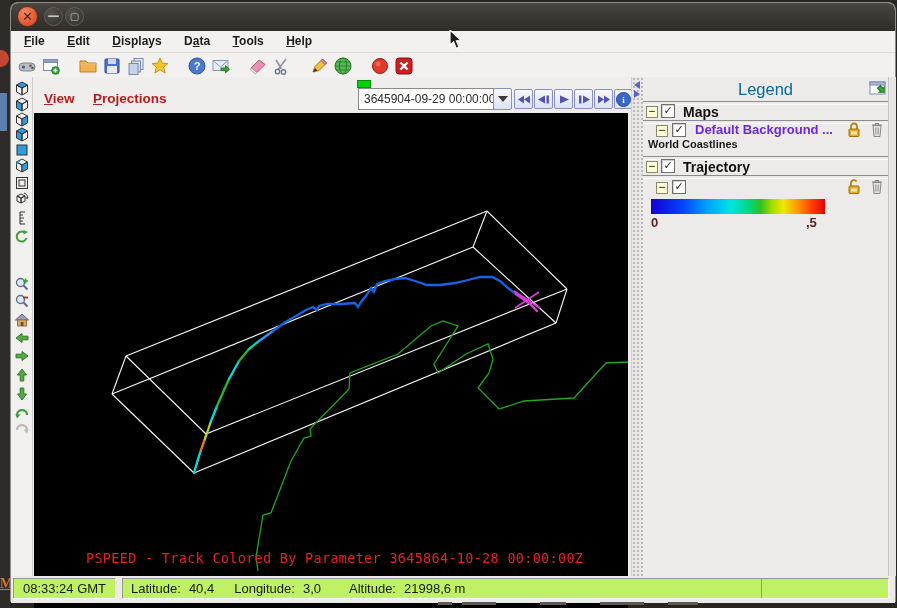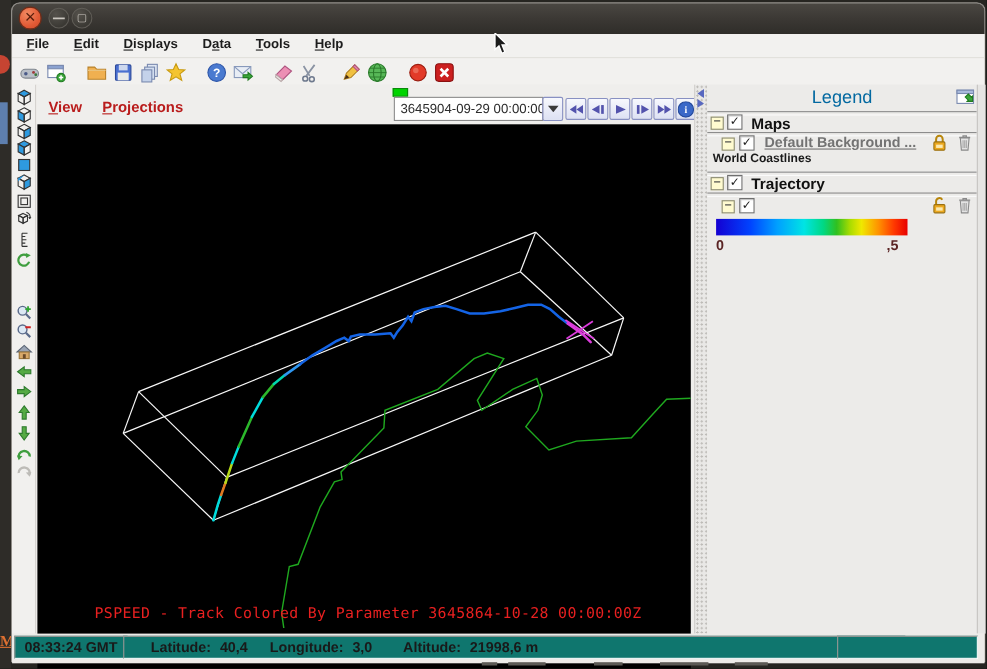--- a/index.html
+++ b/index.html
@@ -57,31 +57,31 @@
   
   #legend{left:632px;top:0;width:245px;height:499px;background:#ecebe9;}
   #legend-title{left:0;top:3px;width:245px;text-align:center;font-size:16.5px;color:#0369a1;}
   #legend-float{left:226px;top:4px;width:18px;height:15px;}
   .lsep{position:absolute;left:0;width:245px;height:2px;border-top:1px solid #8c8c8c;border-bottom:1px solid #fbfbfb;}
   .ckbox{position:absolute;width:14px;height:14px;background:#fff;border:1px solid #6f6f6f;box-sizing:border-box;
          font:bold 11px/12px "DejaVu Sans",sans-serif;text-align:center;color:#222;box-shadow:inset 1px 1px 0 #cfcfcf;}
   .minusbox{position:absolute;width:12px;height:12px;background:#fffbd0;border:1px solid #8a8a72;box-sizing:border-box;
             font:bold 9px/9px "DejaVu Sans",sans-serif;text-align:center;color:#444;}
   .cat-label{position:absolute;font-size:14px;font-weight:bold;color:#111;}
-  .item-link{position:absolute;font-size:13px;font-weight:bold;color:#737373;text-decoration:underline;white-space:nowrap;}
+  .item-link{position:absolute;font-size:13px;font-weight:bold;color:#6d28d9;white-space:nowrap;}
   #world-coastlines{left:5px;top:61px;font-size:11px;font-weight:bold;color:#1a1a1a;}
   #legend-colorbar{left:8px;top:122px;width:174px;height:15px;}
   .cbl{position:absolute;top:138px;font-size:13px;font-weight:bold;color:#5a2424;}
   #right-strip{left:877px;top:0;width:8px;height:499px;background:#e6e5e3;border-left:1px solid #c6c4c0;box-sizing:border-box;}
   
   #statusbar{left:0;top:573px;width:100%;height:27px;background:#edebe8;}
-  .sbox{position:absolute;top:2px;height:21px;background:#0f766e;border:1px solid #9a9894;border-right-color:#fff;border-bottom-color:#fff;
-        box-sizing:border-box;font-size:13px;font-weight:bold;color:#191919;line-height:19px;white-space:nowrap;}
+  .sbox{position:absolute;top:2px;height:21px;background:#bef264;border:1px solid #9a9894;border-right-color:#fff;border-bottom-color:#fff;
+        box-sizing:border-box;font-size:13px;font-weight:normal;color:#191919;line-height:19px;white-space:nowrap;}
   #sbox-clock{left:2px;width:103px;text-align:center;}
-  #sbox-pos{left:101px;width:711px;padding-left:24px;}
+  #sbox-pos{left:111px;width:711px;padding-left:8px;}
   #sbox-extra{left:750px;width:128px;}
   .sp6{display:inline-block;width:8px;} .sp18{display:inline-block;width:20px;}
   
   .dash{position:absolute;top:602px;height:3px;background:#5c5a55;}
   #cursor{left:449px;top:30px;z-index:50;}
   svg{display:block;}
 </style>
 </head>
 <body>
 

